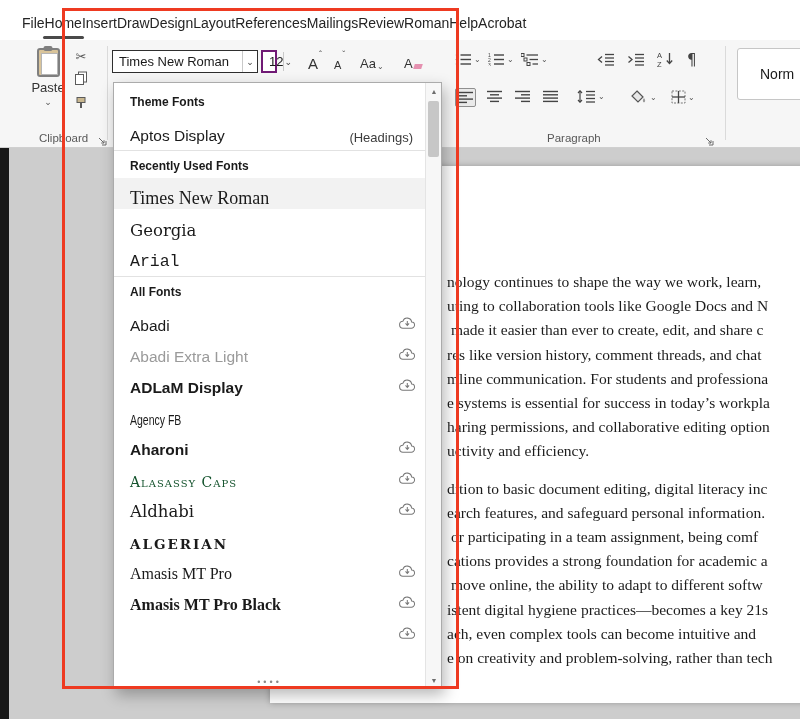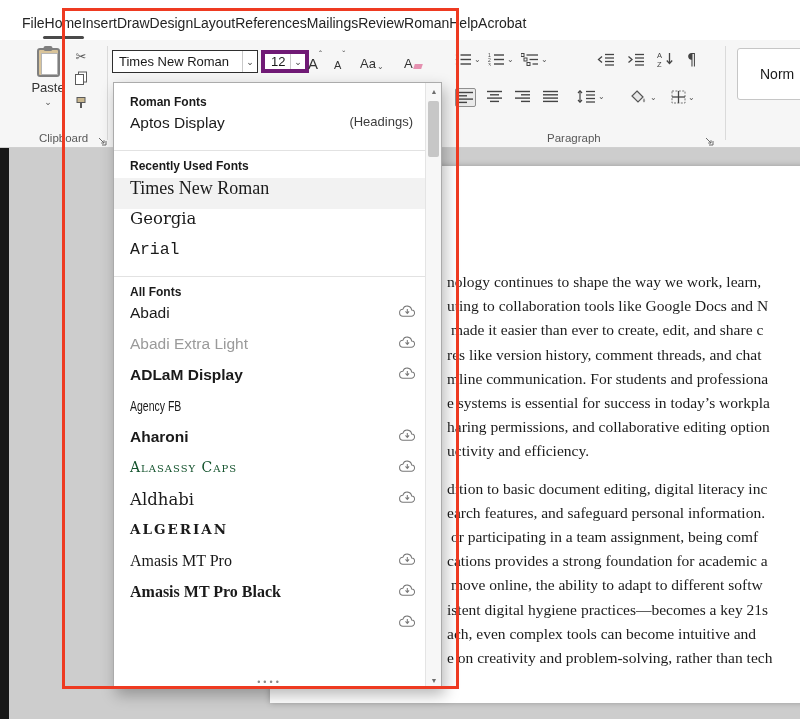--- a/index.html
+++ b/index.html
@@ -25,21 +25,21 @@
   .clip-icon::after{content:"";position:absolute;left:2px;top:3px;width:15px;height:20px;background:#fff;border:1px solid #b5b5b5}
   .paste-lab{font-size:13px;color:#333}
   .tiny-caret{font-size:9px;color:#555;line-height:8px}
 
   .cutcopy{position:absolute;left:74px;top:10px;display:flex;flex-direction:column;gap:7px;align-items:center}
   .scissors{font-size:13px;color:#5a5a5a;line-height:14px}
 
   .combo{position:absolute;background:#fff;display:flex;align-items:center;font-size:13px;color:#1a1a1a}
   .combo .caret{margin-left:auto;align-self:stretch;display:flex;align-items:center;justify-content:center;width:15px;border-left:1px solid #c9c9c9;color:#444;font-size:9px}
   .font-name-combo{left:112px;top:10px;width:146px;height:23px;border:1.5px solid #2f2f2f;padding-left:6px}
-  .font-size-combo{left:261px;top:10px;width:48px;height:23px;border:4px solid #701a75;padding-left:6px}
+  .font-size-combo{left:261px;top:10px;width:16px;height:23px;border:2px solid #701a75;padding-left:6px}
 
   .fbtn{position:absolute;top:10px;height:23px;display:flex;align-items:flex-end;gap:1px;color:#333;padding-bottom:2px}
   .fbtn .big{font-size:15px;line-height:14px}
   .fbtn .sml{font-size:11px;line-height:11px}
   .fbtn .mark{font-size:9px;color:#555;line-height:9px;align-self:flex-start}
   .eraser{display:inline-block;width:8px;height:5px;background:#e591b0;transform:skewX(-18deg);margin-bottom:2px}
 
   .ric{position:absolute;display:flex;align-items:center;gap:2px;color:#444}
   .ric svg{display:block}
   .ric .dcaret{font-size:8px;color:#555}
@@ -53,21 +53,21 @@
   .left-strip{position:absolute;left:0;top:0;width:9px;height:571px;background:#181818}
   .page{position:absolute;left:270px;top:18px;width:540px;height:537px;background:#fff;box-shadow:0 0 6px rgba(0,0,0,.25)}
   .doc-text{position:absolute;left:177px;top:104px;width:360px;overflow:hidden}
   .docline{font-family:"Liberation Serif","DejaVu Serif",serif;font-size:15.5px;line-height:24.2px;color:#1c1c1c;white-space:pre}
   .para + .para{margin-top:13px}
 
   
   .font-dropdown{position:absolute;left:113px;top:82px;width:329px;height:607px;background:#fff;border:1px solid #ababab;box-shadow:3px 6px 14px rgba(0,0,0,.28);z-index:30}
   .fd-list{position:absolute;left:0;top:0;right:16px;bottom:14px;overflow:hidden;padding-top:4px}
   .fd-header{font-size:12px;font-weight:700;color:#1a1a1a;padding:8px 0 5px 16px}
-  .fd-item{height:31px;display:flex;align-items:flex-start;padding:0 8px 0 16px}
+  .fd-item{height:31px;display:flex;align-items:flex-end;padding:0 8px 0 16px}
   .fd-item.hl{background:#f2f2f2}
   .fd-name{font-size:15.5px;color:#1a1a1a;white-space:nowrap}
   .fd-tag{margin-left:auto;font-size:13px;color:#3c3c3c;padding-right:4px}
   .fd-cloud{margin-left:auto}
   .fd-divider{height:1px;background:#e2e2e2;margin:5px 0 0 0}
   .fd-dots{position:absolute;left:0;right:16px;bottom:0px;text-align:center;color:#8a8a8a;font-size:9px;letter-spacing:3px;line-height:12px}
 
   .s-times{font-family:"Liberation Serif",serif;font-size:18px}
   .s-georgia{font-family:"DejaVu Serif",serif;font-size:16.5px}
   .s-arial{font-family:Liberation Mono, monospace;font-size:16.5px}
@@ -325,21 +325,21 @@
             <div class="docline">istent digital hygiene practices—becomes a key 21s</div>
             <div class="docline">ach, even complex tools can become intuitive and </div>
             <div class="docline">e on creativity and problem-solving, rather than tech</div>
           </div>
         </div>
     </div>
   </div>
 
   <div class="font-dropdown">
     <div class="fd-list">
-        <div class="fd-header">Roman Fonts</div>
+        <div class="fd-header">Theme Fonts</div>
         <div class="fd-item">
           <span class="fd-name">Aptos Display</span>
           <span class="fd-tag">(Headings)</span>
         </div>
         <div class="fd-divider"></div>
         <div class="fd-header">Recently Used Fonts</div>
         <div class="fd-item hl">
           <span class="fd-name s-times">Times New Roman</span>
         </div>
         <div class="fd-item">

